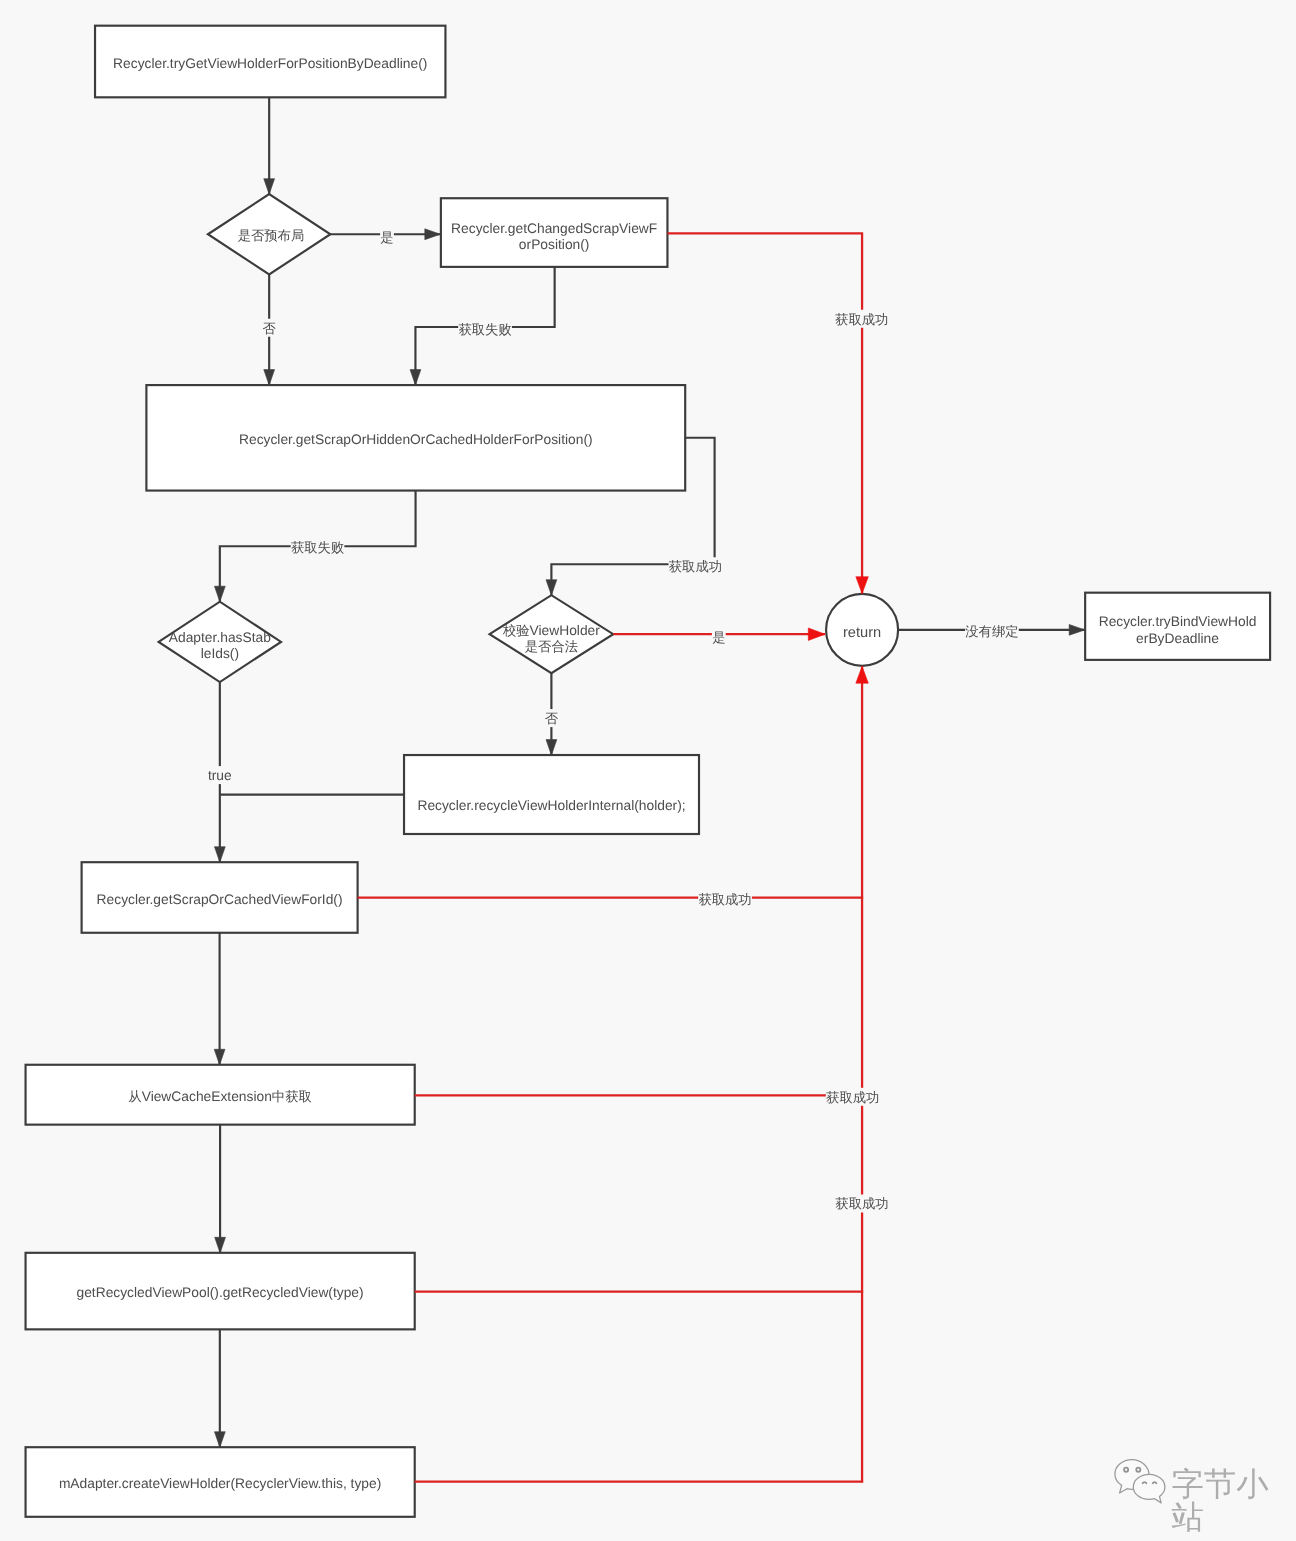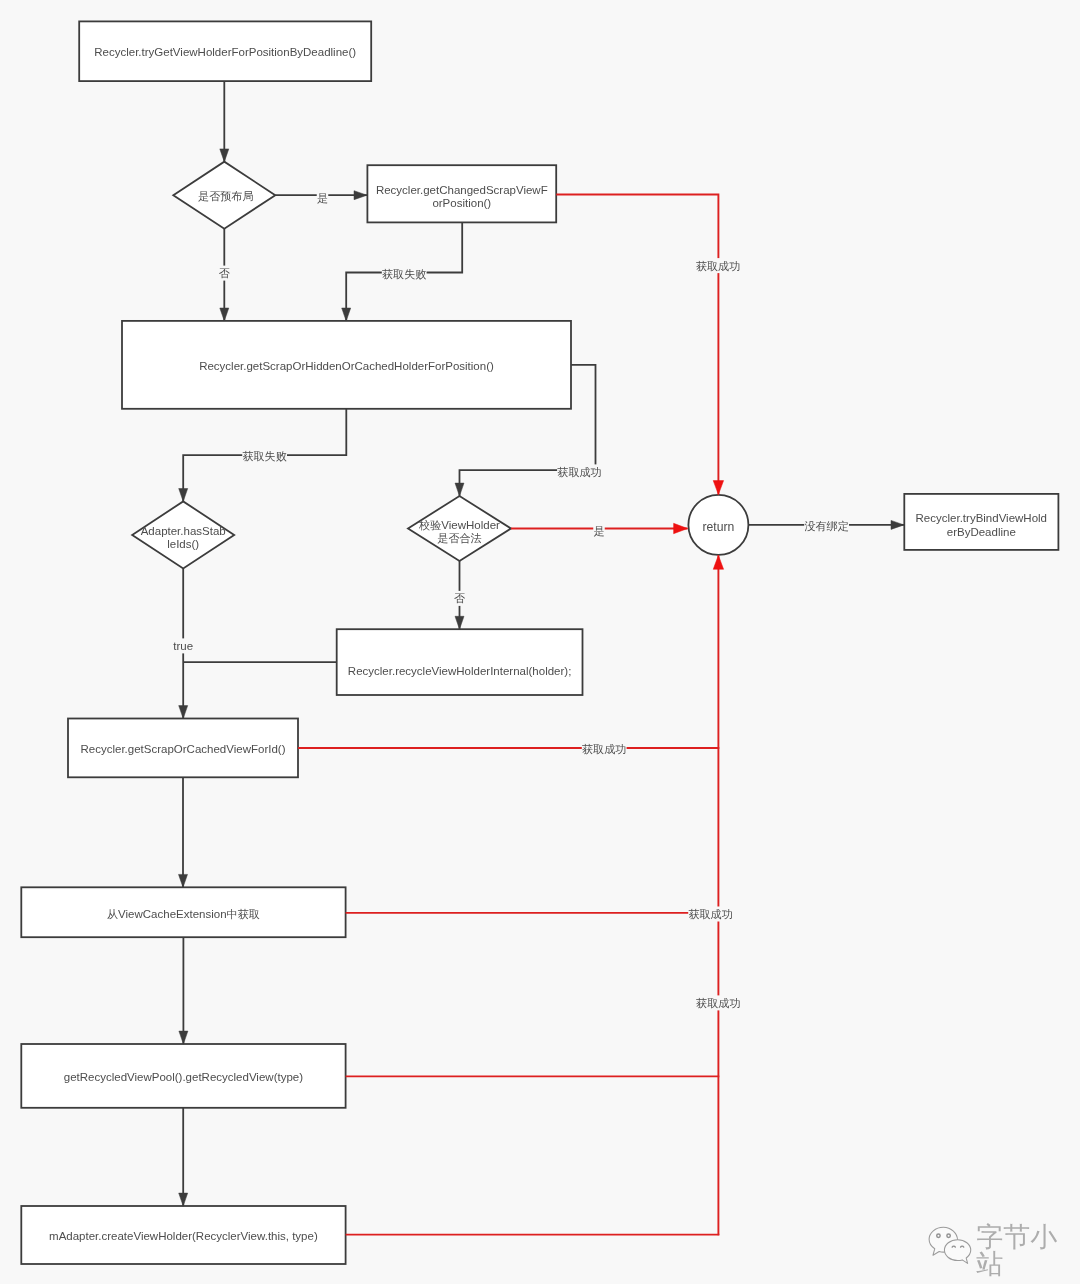--- a/index.html
+++ b/index.html
@@ -12,21 +12,21 @@
   #diagram{position:absolute;left:0;top:0;width:1080px;height:1284px;}
   .nodeText{font-family:"Liberation Sans","DejaVu Sans",sans-serif;font-size:11.5px;fill:#4d4d4d;
             text-anchor:middle;}
   .edgeLabel{font-family:"Liberation Sans","DejaVu Sans",sans-serif;font-size:11.5px;fill:#4d4d4d;
             text-anchor:middle;}
   .nd{fill:#ffffff;stroke:#3c3c3c;stroke-width:1.8;}
   .ed{fill:none;stroke:#3c3c3c;stroke-width:1.8;marker-end:url(#arrHead);}
   .ed2{fill:none;stroke:#3c3c3c;stroke-width:1.8;}
   .edr{fill:none;stroke:#dd2020;stroke-width:1.9;marker-end:url(#arrHeadR);}
   .edr2{fill:none;stroke:#dd2020;stroke-width:1.9;}
-  .wm{position:absolute;left:928px;top:1215px;display:flex;align-items:center;}
+  .wm{position:absolute;left:928px;top:1215px;display:flex;align-items:flex-start;}
   .wm-text{font-size:27px;color:#adadad;letter-spacing:0px;margin-left:2px;margin-top:9px;line-height:1;}
 </style>
 </head>
 <body>
 
 <svg id="diagram" viewBox="0 0 1080 1284">
   <defs>
     <marker id="arrHead" markerWidth="14" markerHeight="10" refX="13" refY="5" orient="auto" markerUnits="userSpaceOnUse" overflow="visible">
       <path d="M0,0.5 L13,5 L0,9.5 z" fill="#3c3c3c" stroke="#3c3c3c" stroke-width="0.5" stroke-linejoin="miter"></path>
     </marker>

